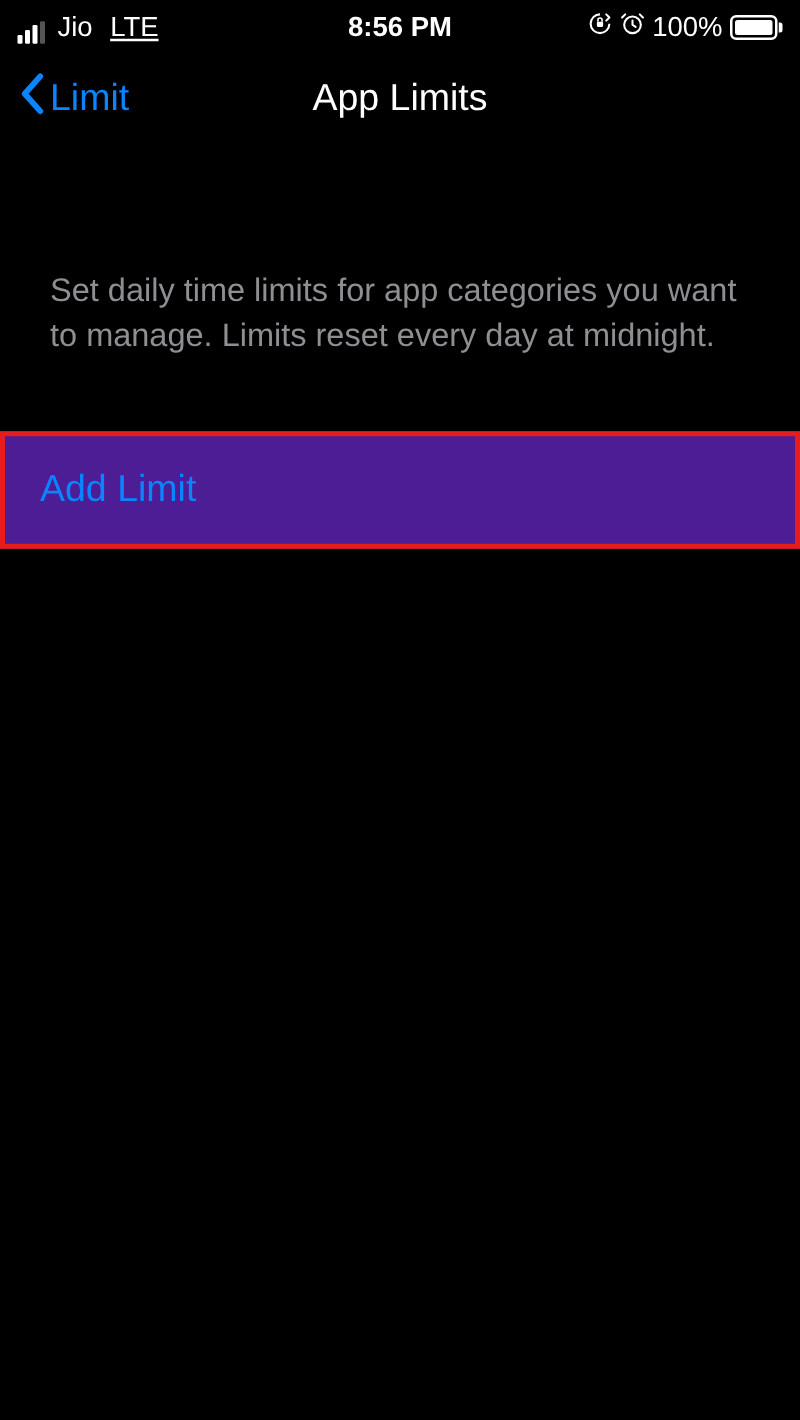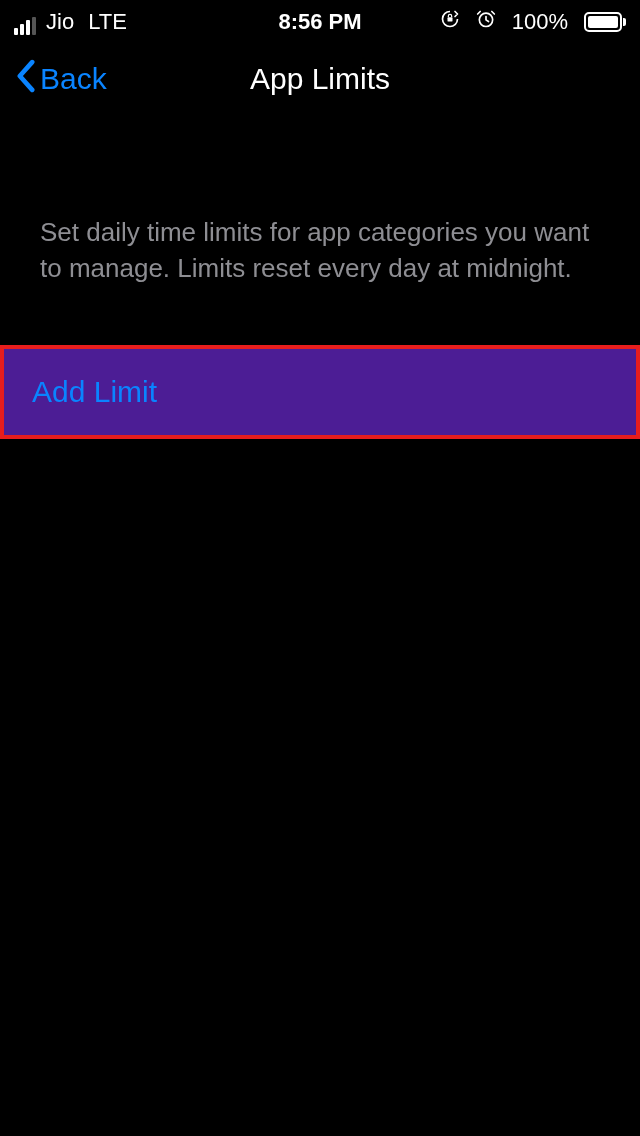--- a/index.html
+++ b/index.html
@@ -45,32 +45,33 @@
     .signal-bars span:nth-child(2) { height: 11px; }
     .signal-bars span:nth-child(3) { height: 15px; }
     .signal-bars span:nth-child(4) { height: 18px; background: #555; }
     .status-carrier {
       font-size: 22px;
       margin-left: 4px;
     }
     .status-network {
       font-size: 22px;
       margin-left: 8px;
+      text-decoration: underline;
     }
     .status-center {
       position: absolute;
       left: 50%;
       transform: translateX(-50%);
       font-size: 22px;
       font-weight: 600;
     }
     .status-right {
       display: flex;
       align-items: center;
-      gap: 16px;
+      gap: 6px;
     }
     .lock-rotation-icon svg {
       width: 20px;
       height: 20px;
     }
     .alarm-icon svg {
       width: 20px;
       height: 20px;
     }
     .battery-percent {
@@ -192,21 +193,21 @@
   </div>
 </div>
 
 <div class="nav-bar">
   <div class="back-button">
     <span class="back-chevron">
       <svg viewBox="0 0 12 22" fill="none">
         <path d="M10 2L2 11l8 9" stroke="#0a84ff" stroke-width="3" stroke-linecap="round" stroke-linejoin="round"></path>
       </svg>
     </span>
-    <span>Back</span>
+    <span>Limit</span>
   </div>
   <div class="nav-title">App Limits</div>
 </div>
 
 <div class="content">
   <div class="description">Set daily time limits for app categories you want to manage. Limits reset every day at midnight.</div>
   <div class="limit-row-wrapper">
     <div class="limit-row">Add Limit</div>
   </div>
 </div>

